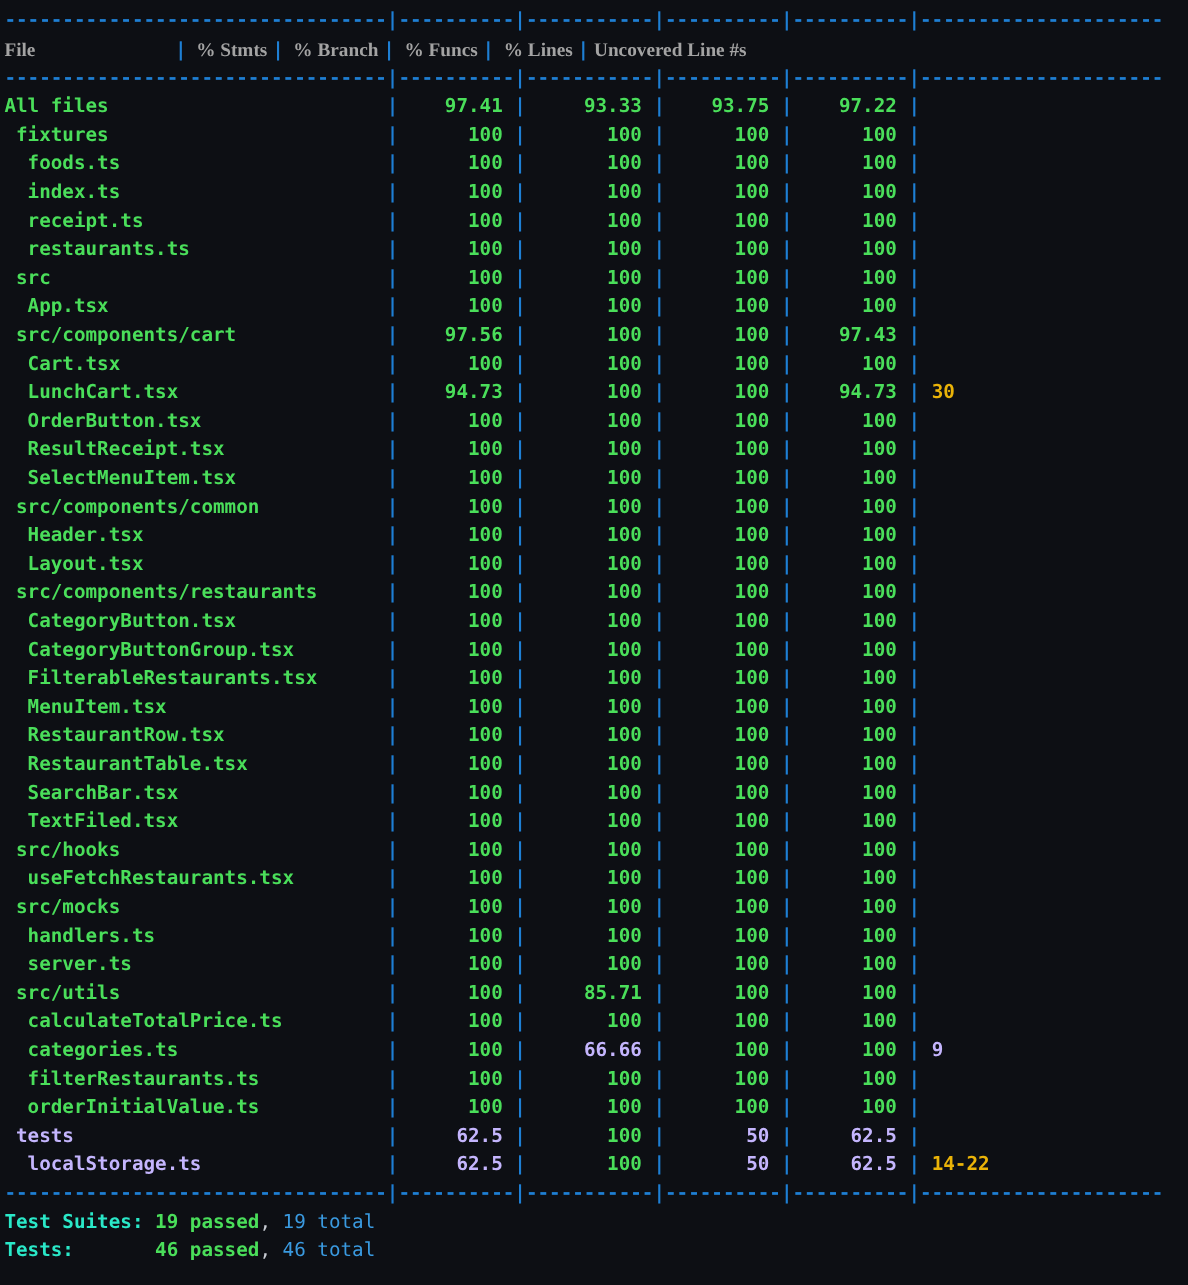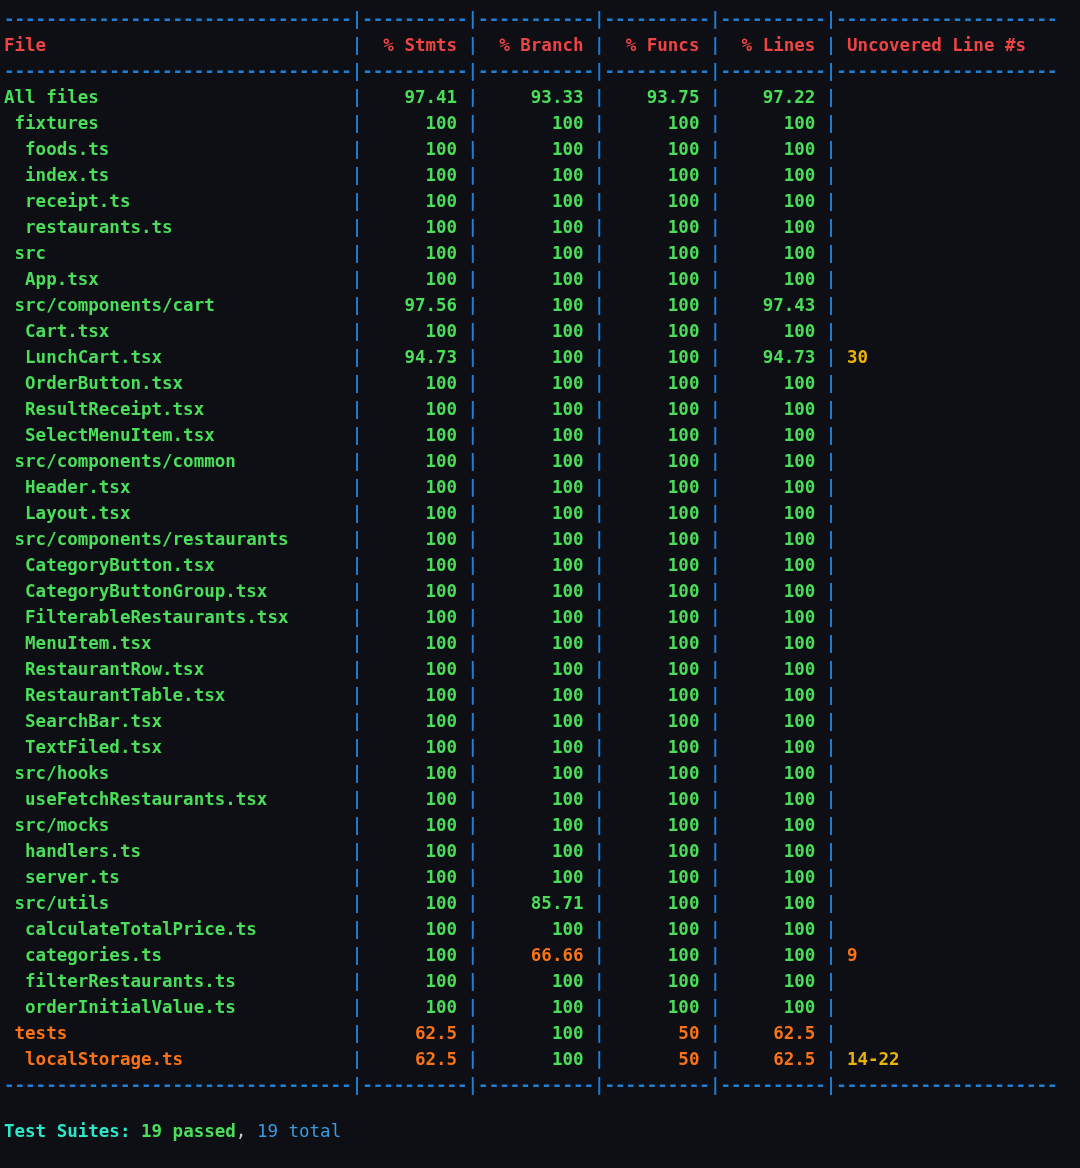--- a/index.html
+++ b/index.html
@@ -19,26 +19,26 @@
     -webkit-font-smoothing: antialiased;
   }
   #terminal {
     padding: 6px 0 0 4px;
     white-space: pre;
   }
   .row { white-space: pre; height: 26px; }
 
   
   .c-sep   { color: #1e7fd4; }
-  .c-hdr   { color: #ef4444; font-weight: bold; }
+  .c-hdr   { color: #a3a3a3; font-weight: bold; font-family: Liberation Serif, serif; }
   .c-green { color: #4ade5a; }
-  .c-yellow{ color: #f97316; }
+  .c-yellow{ color: #c4b5fd; }
   .c-red   { color: #eab308; }
   .c-cyan  { color: #2ae8c8; }
   .c-blue  { color: #3a9ae0; font-weight: normal; }
   .c-plain { color: #c8ccd4; font-weight: normal; }
 
-  .summary { white-space: pre; height: 26px; margin-top: 20px; }
+  .summary { white-space: pre; height: 26px; }
 </style>
 </head>
 <body>
 
 <div id="terminal"><div class="row"><span class="c-sep">---------------------------------|----------|-----------|----------|----------|---------------------</span></div><div class="row"><span class="c-hdr">File                             </span><span class="c-sep">|</span><span class="c-hdr">  % Stmts </span><span class="c-sep">|</span><span class="c-hdr">  % Branch </span><span class="c-sep">|</span><span class="c-hdr">  % Funcs </span><span class="c-sep">|</span><span class="c-hdr">  % Lines </span><span class="c-sep">|</span><span class="c-hdr"> Uncovered Line #s</span></div><div class="row"><span class="c-sep">---------------------------------|----------|-----------|----------|----------|---------------------</span></div><div class="row"><span class="c-green">All files                        </span><span class="c-sep">|</span><span class="c-green">    97.41 </span><span class="c-sep">|</span><span class="c-green">     93.33 </span><span class="c-sep">|</span><span class="c-green">    93.75 </span><span class="c-sep">|</span><span class="c-green">    97.22 </span><span class="c-sep">|</span></div><div class="row"><span class="c-green"> fixtures                        </span><span class="c-sep">|</span><span class="c-green">      100 </span><span class="c-sep">|</span><span class="c-green">       100 </span><span class="c-sep">|</span><span class="c-green">      100 </span><span class="c-sep">|</span><span class="c-green">      100 </span><span class="c-sep">|</span></div><div class="row"><span class="c-green">  foods.ts                       </span><span class="c-sep">|</span><span class="c-green">      100 </span><span class="c-sep">|</span><span class="c-green">       100 </span><span class="c-sep">|</span><span class="c-green">      100 </span><span class="c-sep">|</span><span class="c-green">      100 </span><span class="c-sep">|</span></div><div class="row"><span class="c-green">  index.ts                       </span><span class="c-sep">|</span><span class="c-green">      100 </span><span class="c-sep">|</span><span class="c-green">       100 </span><span class="c-sep">|</span><span class="c-green">      100 </span><span class="c-sep">|</span><span class="c-green">      100 </span><span class="c-sep">|</span></div><div class="row"><span class="c-green">  receipt.ts                     </span><span class="c-sep">|</span><span class="c-green">      100 </span><span class="c-sep">|</span><span class="c-green">       100 </span><span class="c-sep">|</span><span class="c-green">      100 </span><span class="c-sep">|</span><span class="c-green">      100 </span><span class="c-sep">|</span></div><div class="row"><span class="c-green">  restaurants.ts                 </span><span class="c-sep">|</span><span class="c-green">      100 </span><span class="c-sep">|</span><span class="c-green">       100 </span><span class="c-sep">|</span><span class="c-green">      100 </span><span class="c-sep">|</span><span class="c-green">      100 </span><span class="c-sep">|</span></div><div class="row"><span class="c-green"> src                             </span><span class="c-sep">|</span><span class="c-green">      100 </span><span class="c-sep">|</span><span class="c-green">       100 </span><span class="c-sep">|</span><span class="c-green">      100 </span><span class="c-sep">|</span><span class="c-green">      100 </span><span class="c-sep">|</span></div><div class="row"><span class="c-green">  App.tsx                        </span><span class="c-sep">|</span><span class="c-green">      100 </span><span class="c-sep">|</span><span class="c-green">       100 </span><span class="c-sep">|</span><span class="c-green">      100 </span><span class="c-sep">|</span><span class="c-green">      100 </span><span class="c-sep">|</span></div><div class="row"><span class="c-green"> src/components/cart             </span><span class="c-sep">|</span><span class="c-green">    97.56 </span><span class="c-sep">|</span><span class="c-green">       100 </span><span class="c-sep">|</span><span class="c-green">      100 </span><span class="c-sep">|</span><span class="c-green">    97.43 </span><span class="c-sep">|</span></div><div class="row"><span class="c-green">  Cart.tsx                       </span><span class="c-sep">|</span><span class="c-green">      100 </span><span class="c-sep">|</span><span class="c-green">       100 </span><span class="c-sep">|</span><span class="c-green">      100 </span><span class="c-sep">|</span><span class="c-green">      100 </span><span class="c-sep">|</span></div><div class="row"><span class="c-green">  LunchCart.tsx                  </span><span class="c-sep">|</span><span class="c-green">    94.73 </span><span class="c-sep">|</span><span class="c-green">       100 </span><span class="c-sep">|</span><span class="c-green">      100 </span><span class="c-sep">|</span><span class="c-green">    94.73 </span><span class="c-sep">|</span><span class="c-red"> 30</span></div><div class="row"><span class="c-green">  OrderButton.tsx                </span><span class="c-sep">|</span><span class="c-green">      100 </span><span class="c-sep">|</span><span class="c-green">       100 </span><span class="c-sep">|</span><span class="c-green">      100 </span><span class="c-sep">|</span><span class="c-green">      100 </span><span class="c-sep">|</span></div><div class="row"><span class="c-green">  ResultReceipt.tsx              </span><span class="c-sep">|</span><span class="c-green">      100 </span><span class="c-sep">|</span><span class="c-green">       100 </span><span class="c-sep">|</span><span class="c-green">      100 </span><span class="c-sep">|</span><span class="c-green">      100 </span><span class="c-sep">|</span></div><div class="row"><span class="c-green">  SelectMenuItem.tsx             </span><span class="c-sep">|</span><span class="c-green">      100 </span><span class="c-sep">|</span><span class="c-green">       100 </span><span class="c-sep">|</span><span class="c-green">      100 </span><span class="c-sep">|</span><span class="c-green">      100 </span><span class="c-sep">|</span></div><div class="row"><span class="c-green"> src/components/common           </span><span class="c-sep">|</span><span class="c-green">      100 </span><span class="c-sep">|</span><span class="c-green">       100 </span><span class="c-sep">|</span><span class="c-green">      100 </span><span class="c-sep">|</span><span class="c-green">      100 </span><span class="c-sep">|</span></div><div class="row"><span class="c-green">  Header.tsx                     </span><span class="c-sep">|</span><span class="c-green">      100 </span><span class="c-sep">|</span><span class="c-green">       100 </span><span class="c-sep">|</span><span class="c-green">      100 </span><span class="c-sep">|</span><span class="c-green">      100 </span><span class="c-sep">|</span></div><div class="row"><span class="c-green">  Layout.tsx                     </span><span class="c-sep">|</span><span class="c-green">      100 </span><span class="c-sep">|</span><span class="c-green">       100 </span><span class="c-sep">|</span><span class="c-green">      100 </span><span class="c-sep">|</span><span class="c-green">      100 </span><span class="c-sep">|</span></div><div class="row"><span class="c-green"> src/components/restaurants      </span><span class="c-sep">|</span><span class="c-green">      100 </span><span class="c-sep">|</span><span class="c-green">       100 </span><span class="c-sep">|</span><span class="c-green">      100 </span><span class="c-sep">|</span><span class="c-green">      100 </span><span class="c-sep">|</span></div><div class="row"><span class="c-green">  CategoryButton.tsx             </span><span class="c-sep">|</span><span class="c-green">      100 </span><span class="c-sep">|</span><span class="c-green">       100 </span><span class="c-sep">|</span><span class="c-green">      100 </span><span class="c-sep">|</span><span class="c-green">      100 </span><span class="c-sep">|</span></div><div class="row"><span class="c-green">  CategoryButtonGroup.tsx        </span><span class="c-sep">|</span><span class="c-green">      100 </span><span class="c-sep">|</span><span class="c-green">       100 </span><span class="c-sep">|</span><span class="c-green">      100 </span><span class="c-sep">|</span><span class="c-green">      100 </span><span class="c-sep">|</span></div><div class="row"><span class="c-green">  FilterableRestaurants.tsx      </span><span class="c-sep">|</span><span class="c-green">      100 </span><span class="c-sep">|</span><span class="c-green">       100 </span><span class="c-sep">|</span><span class="c-green">      100 </span><span class="c-sep">|</span><span class="c-green">      100 </span><span class="c-sep">|</span></div><div class="row"><span class="c-green">  MenuItem.tsx                   </span><span class="c-sep">|</span><span class="c-green">      100 </span><span class="c-sep">|</span><span class="c-green">       100 </span><span class="c-sep">|</span><span class="c-green">      100 </span><span class="c-sep">|</span><span class="c-green">      100 </span><span class="c-sep">|</span></div><div class="row"><span class="c-green">  RestaurantRow.tsx              </span><span class="c-sep">|</span><span class="c-green">      100 </span><span class="c-sep">|</span><span class="c-green">       100 </span><span class="c-sep">|</span><span class="c-green">      100 </span><span class="c-sep">|</span><span class="c-green">      100 </span><span class="c-sep">|</span></div><div class="row"><span class="c-green">  RestaurantTable.tsx            </span><span class="c-sep">|</span><span class="c-green">      100 </span><span class="c-sep">|</span><span class="c-green">       100 </span><span class="c-sep">|</span><span class="c-green">      100 </span><span class="c-sep">|</span><span class="c-green">      100 </span><span class="c-sep">|</span></div><div class="row"><span class="c-green">  SearchBar.tsx                  </span><span class="c-sep">|</span><span class="c-green">      100 </span><span class="c-sep">|</span><span class="c-green">       100 </span><span class="c-sep">|</span><span class="c-green">      100 </span><span class="c-sep">|</span><span class="c-green">      100 </span><span class="c-sep">|</span></div><div class="row"><span class="c-green">  TextFiled.tsx                  </span><span class="c-sep">|</span><span class="c-green">      100 </span><span class="c-sep">|</span><span class="c-green">       100 </span><span class="c-sep">|</span><span class="c-green">      100 </span><span class="c-sep">|</span><span class="c-green">      100 </span><span class="c-sep">|</span></div><div class="row"><span class="c-green"> src/hooks                       </span><span class="c-sep">|</span><span class="c-green">      100 </span><span class="c-sep">|</span><span class="c-green">       100 </span><span class="c-sep">|</span><span class="c-green">      100 </span><span class="c-sep">|</span><span class="c-green">      100 </span><span class="c-sep">|</span></div><div class="row"><span class="c-green">  useFetchRestaurants.tsx        </span><span class="c-sep">|</span><span class="c-green">      100 </span><span class="c-sep">|</span><span class="c-green">       100 </span><span class="c-sep">|</span><span class="c-green">      100 </span><span class="c-sep">|</span><span class="c-green">      100 </span><span class="c-sep">|</span></div><div class="row"><span class="c-green"> src/mocks                       </span><span class="c-sep">|</span><span class="c-green">      100 </span><span class="c-sep">|</span><span class="c-green">       100 </span><span class="c-sep">|</span><span class="c-green">      100 </span><span class="c-sep">|</span><span class="c-green">      100 </span><span class="c-sep">|</span></div><div class="row"><span class="c-green">  handlers.ts                    </span><span class="c-sep">|</span><span class="c-green">      100 </span><span class="c-sep">|</span><span class="c-green">       100 </span><span class="c-sep">|</span><span class="c-green">      100 </span><span class="c-sep">|</span><span class="c-green">      100 </span><span class="c-sep">|</span></div><div class="row"><span class="c-green">  server.ts                      </span><span class="c-sep">|</span><span class="c-green">      100 </span><span class="c-sep">|</span><span class="c-green">       100 </span><span class="c-sep">|</span><span class="c-green">      100 </span><span class="c-sep">|</span><span class="c-green">      100 </span><span class="c-sep">|</span></div><div class="row"><span class="c-green"> src/utils                       </span><span class="c-sep">|</span><span class="c-green">      100 </span><span class="c-sep">|</span><span class="c-green">     85.71 </span><span class="c-sep">|</span><span class="c-green">      100 </span><span class="c-sep">|</span><span class="c-green">      100 </span><span class="c-sep">|</span></div><div class="row"><span class="c-green">  calculateTotalPrice.ts         </span><span class="c-sep">|</span><span class="c-green">      100 </span><span class="c-sep">|</span><span class="c-green">       100 </span><span class="c-sep">|</span><span class="c-green">      100 </span><span class="c-sep">|</span><span class="c-green">      100 </span><span class="c-sep">|</span></div><div class="row"><span class="c-green">  categories.ts                  </span><span class="c-sep">|</span><span class="c-green">      100 </span><span class="c-sep">|</span><span class="c-yellow">     66.66 </span><span class="c-sep">|</span><span class="c-green">      100 </span><span class="c-sep">|</span><span class="c-green">      100 </span><span class="c-sep">|</span><span class="c-yellow"> 9</span></div><div class="row"><span class="c-green">  filterRestaurants.ts           </span><span class="c-sep">|</span><span class="c-green">      100 </span><span class="c-sep">|</span><span class="c-green">       100 </span><span class="c-sep">|</span><span class="c-green">      100 </span><span class="c-sep">|</span><span class="c-green">      100 </span><span class="c-sep">|</span></div><div class="row"><span class="c-green">  orderInitialValue.ts           </span><span class="c-sep">|</span><span class="c-green">      100 </span><span class="c-sep">|</span><span class="c-green">       100 </span><span class="c-sep">|</span><span class="c-green">      100 </span><span class="c-sep">|</span><span class="c-green">      100 </span><span class="c-sep">|</span></div><div class="row"><span class="c-yellow"> tests                           </span><span class="c-sep">|</span><span class="c-yellow">     62.5 </span><span class="c-sep">|</span><span class="c-green">       100 </span><span class="c-sep">|</span><span class="c-yellow">       50 </span><span class="c-sep">|</span><span class="c-yellow">     62.5 </span><span class="c-sep">|</span></div><div class="row"><span class="c-yellow">  localStorage.ts                </span><span class="c-sep">|</span><span class="c-yellow">     62.5 </span><span class="c-sep">|</span><span class="c-green">       100 </span><span class="c-sep">|</span><span class="c-yellow">       50 </span><span class="c-sep">|</span><span class="c-yellow">     62.5 </span><span class="c-sep">|</span><span class="c-red"> 14-22</span></div><div class="row"><span class="c-sep">---------------------------------|----------|-----------|----------|----------|---------------------</span></div><div class="summary"><span class="c-cyan">Test Suites:</span><span class="c-plain"> </span><span class="c-green">19 passed</span><span class="c-plain">,</span><span class="c-blue"> 19 total</span></div><div class="summary"><span class="c-cyan">Tests:</span><span class="c-plain">       </span><span class="c-green">46 passed</span><span class="c-plain">,</span><span class="c-blue"> 46 total</span></div></div>
 
 </body></html>

